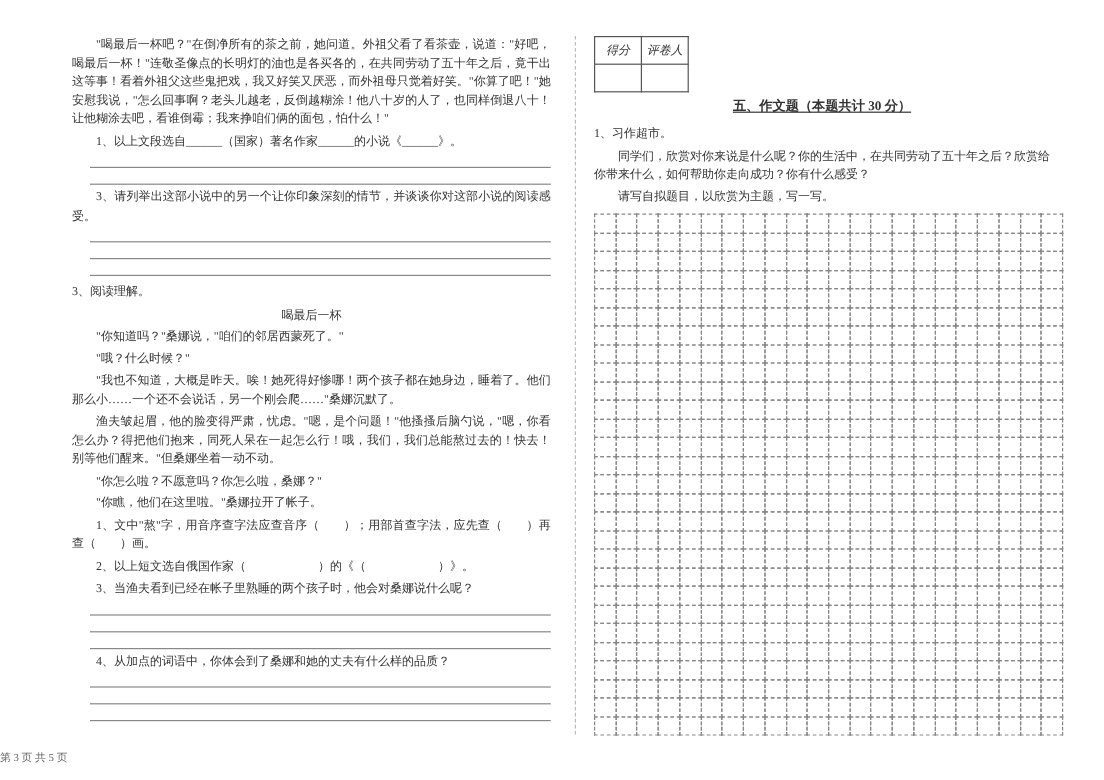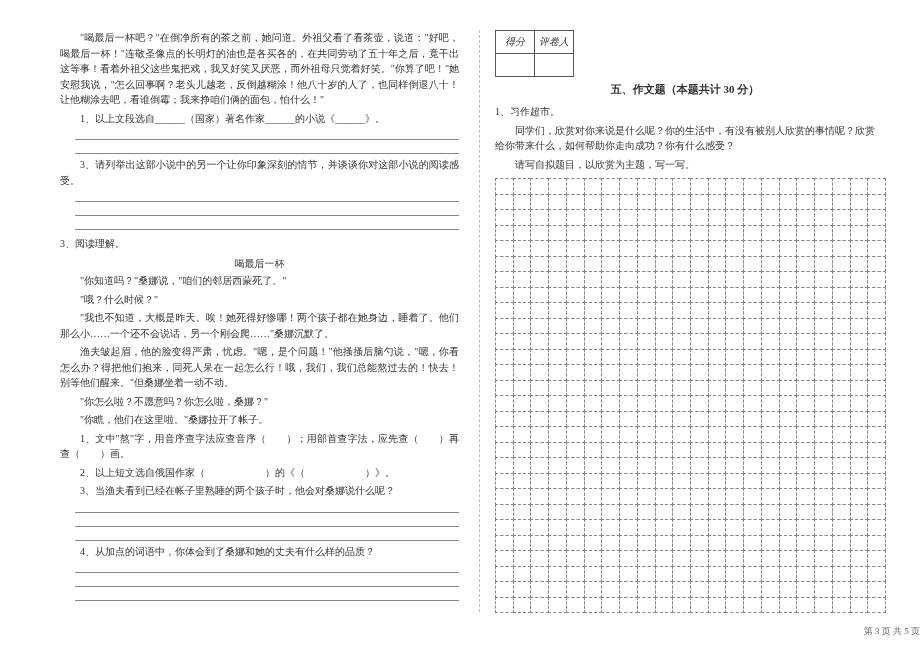--- a/index.html
+++ b/index.html
@@ -47,20 +47,21 @@
     font-size: 10px;
     text-align: center;
   }
   .score-box .lbl { width: 32px; font-style: italic; }
   .score-box .sp { width: 36px; }
   .section-title {
     text-align: center;
     font-weight: bold;
     font-size: 11px;
     margin: 2px 0 6px 0;
+    text-decoration: underline;
   }
   .sub-title {
     text-align:center;
     font-size:10px;
     margin: 4px 0 2px 0;
   }
   .writing-grid {
     display: grid;
     grid-template-columns: repeat(22, 1fr);
     width: 390px;
@@ -74,21 +75,21 @@
   }
   .sep {
     border-left: 1px dashed #bbb;
     padding-left: 15px;
   }
   .footer {
     position: absolute;
     bottom: 12px;
     left: 0;
     right: 0;
-    text-align: right;
+    text-align: left;
     font-size: 9px;
     color: #666;
   }
 </style>
 </head>
 <body>
 
 <div class="page">
 
   <div class="col col-left">
@@ -133,21 +134,21 @@
       </tr>
       <tr>
         <td class="sp"></td>
         <td class="sp"></td>
       </tr>
     </tbody>
       </table>
 
     <p class="section-title">五、作文题（本题共计 30 分）</p>
     <p>1、习作超市。</p>
-    <p class="indent">同学们，欣赏对你来说是什么呢？你的生活中，有没有被别人欣赏的事情呢？欣赏给你带来什么，如何帮助你走向成功？你有什么感受？</p>
+    <p class="indent">同学们，欣赏对你来说是什么呢？你的生活中，在共同劳动了五十年之后？欣赏给你带来什么，如何帮助你走向成功？你有什么感受？</p>
     <p class="indent">请写自拟题目，以欣赏为主题，写一写。</p>
 
     <div class="writing-grid" id="grid">
         <div></div>
         <div></div>
         <div></div>
         <div></div>
         <div></div>
         <div></div>
         <div></div>

